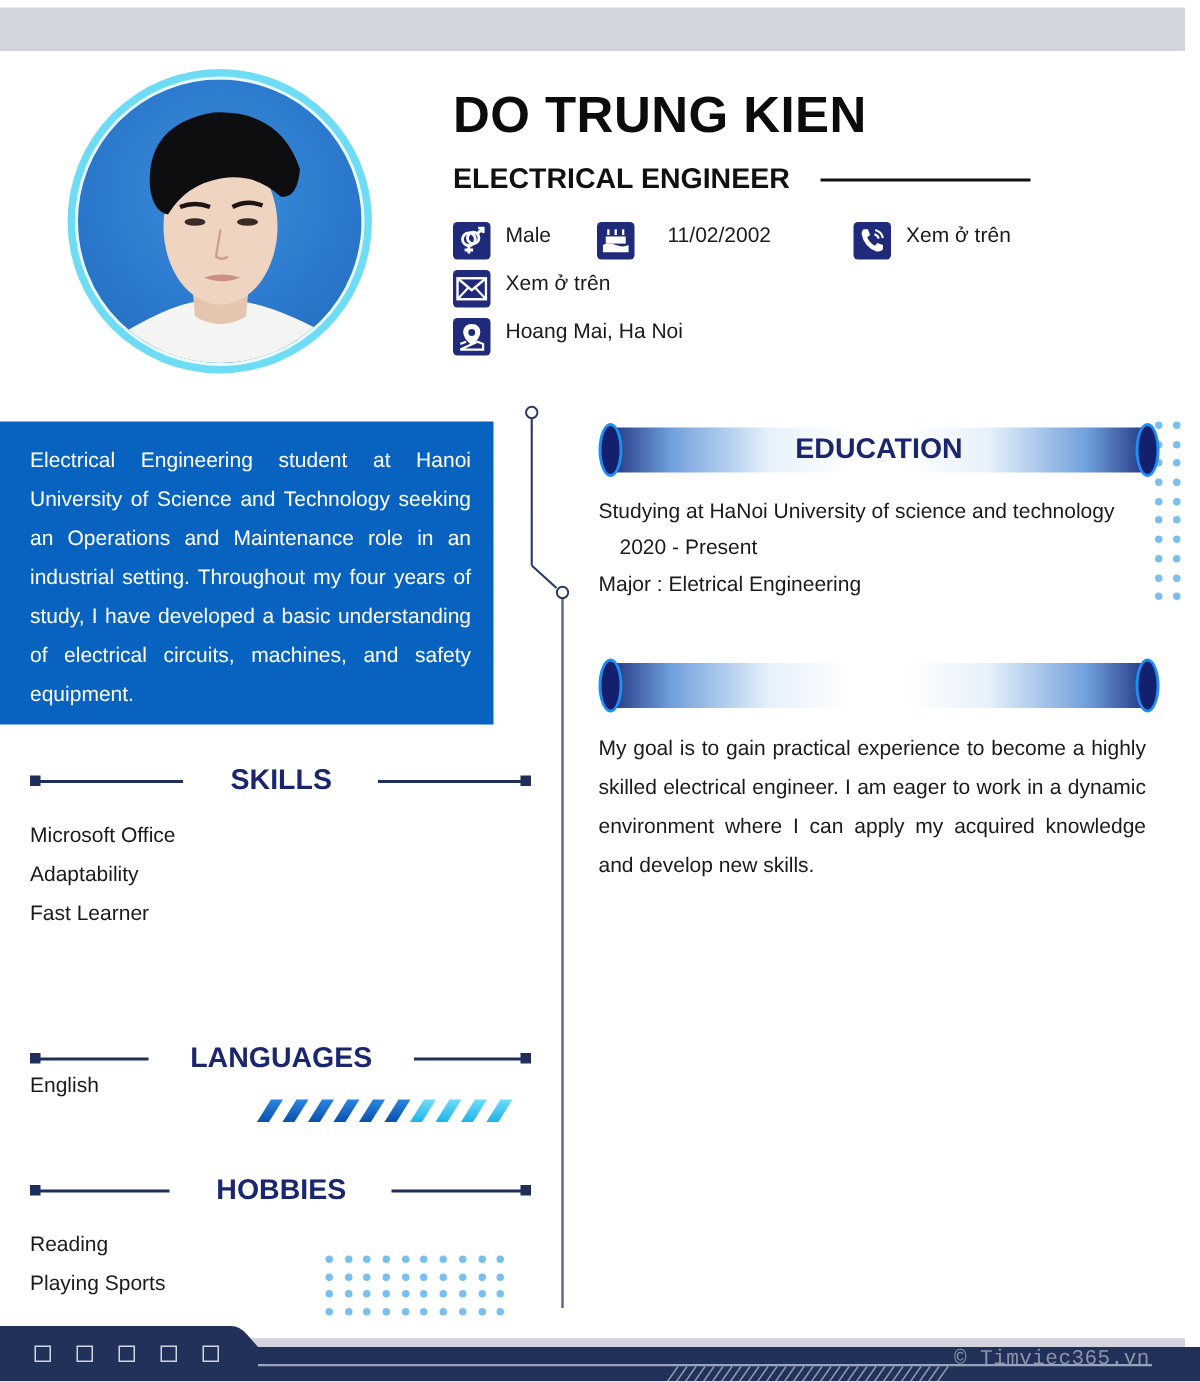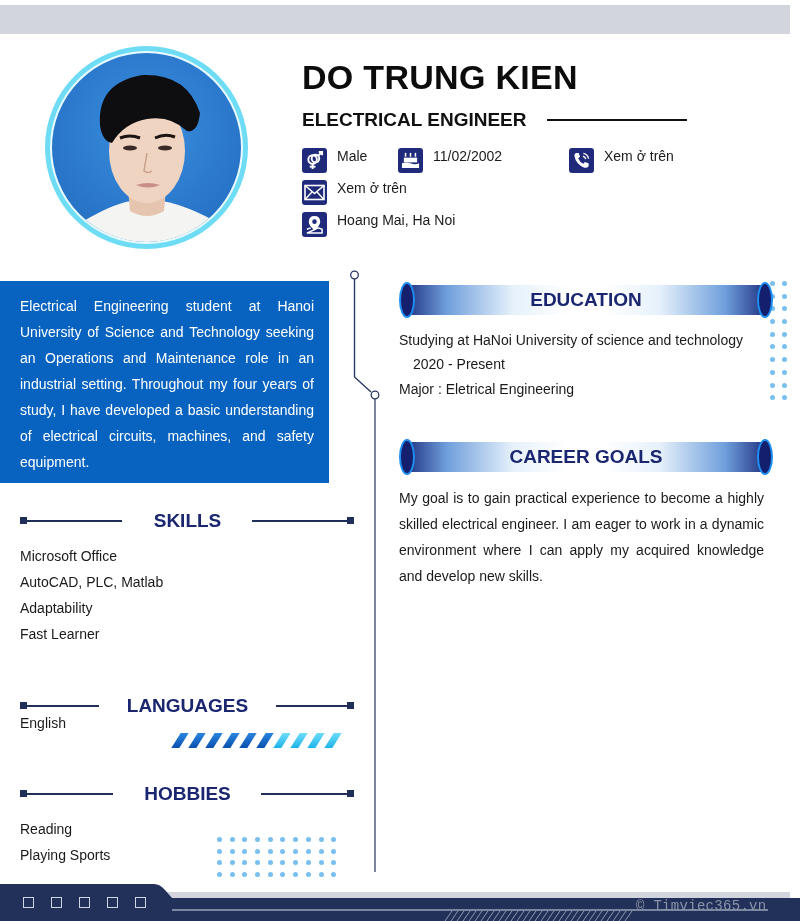--- a/index.html
+++ b/index.html
@@ -108,21 +108,21 @@
         <circle cx="8" cy="9" r="4.5" stroke="#fff" stroke-width="2" fill="none"></circle>
         <line x1="8" y1="13.5" x2="8" y2="19" stroke="#fff" stroke-width="2"></line>
         <line x1="5" y1="16.5" x2="11" y2="16.5" stroke="#fff" stroke-width="2"></line>
         <circle cx="11" cy="8" r="4" stroke="#fff" stroke-width="2" fill="none"></circle>
         <line x1="14" y1="5" x2="18" y2="1" stroke="#fff" stroke-width="2"></line>
         <polyline points="14.5,1 18,1 18,4.5" stroke="#fff" stroke-width="2" fill="none"></polyline>
       </svg>
   </span>
   <span>Male</span>
 </div>
-<div class="info" style="left:398px; top:148px;">
+<div class="info" style="left:398px; top:148px;gap:12px;">
   <span class="ico">
     <svg width="19" height="19" viewBox="0 0 20 20">
         <rect x="4" y="2" width="1.6" height="4" fill="#fff"></rect>
         <rect x="9.2" y="2" width="1.6" height="4" fill="#fff"></rect>
         <rect x="14.4" y="2" width="1.6" height="4" fill="#fff"></rect>
         <rect x="3" y="7" width="14" height="5" fill="#fff"></rect>
         <path d="M1 13 Q5 11 10 13 Q15 15 19 13 L19 18 L1 18 Z" fill="#fff"></path>
       </svg>
   </span>
   <span>11/02/2002</span>
@@ -171,21 +171,20 @@
 
 <div class="lhead" style="top:509px;">
   <span class="sq" style="left:0;"></span>
   <span class="lline" style="left:3px; width:99px;"></span>
   <span class="ltxt">SKILLS</span>
   <span class="lline" style="left:232px; width:100px;"></span>
   <span class="sq" style="left:327px;"></span>
 </div>
 <div class="list" style="top:543px;">
   <div>Microsoft Office</div>
-  <div>AutoCAD, PLC, Matlab</div>
   <div>Adaptability</div>
   <div>Fast Learner</div>
 </div>
 
 <div class="lhead" style="top:694px;text-align:right;">
   <span class="sq" style="left:0;"></span>
   <span class="lline" style="left:3px; width:76px;"></span>
   <span class="ltxt">LANGUAGES</span>
   <span class="lline" style="left:256px; width:76px;"></span>
   <span class="sq" style="left:327px;"></span>
@@ -291,21 +290,20 @@
   <div class="rtxt">EDUCATION</div>
 </div>
 <div class="rtext" style="top:332px;">Studying at HaNoi University of science and technology</div>
 <div class="rtext" style="top:356px; left:413px;">2020 - Present</div>
 <div class="rtext" style="top:381px;">Major : Eletrical Engineering</div>
 
 <div class="rhead" style="top:439px;">
   <span class="bar"></span>
   <span class="capL"></span>
   <span class="capR"></span>
-  <div class="rtxt">CAREER GOALS</div>
 </div>
 <div class="goals">My goal is to gain practical experience to become a highly skilled electrical engineer. I am eager to work in a dynamic environment where I can apply my acquired knowledge and develop new skills.</div>
 
 <div class="foot-gray"></div>
 <svg class="foot-main" width="800" height="37" viewBox="0 0 800 37">
   <path d="M0 0 L154 0 Q160 0 165 6 L172 14 L800 14 L800 37 L0 37 Z" fill="#22315a"></path>
   <rect x="172" y="8" width="618" height="6" fill="#d2d5de"></rect>
   <line x1="172" y1="26" x2="768" y2="26" stroke="#9aa3ba" stroke-width="1.5"></line>
   <g stroke="#8f98b0" stroke-width="1">
     <line x1="445" y1="37" x2="452" y2="27"></line>

